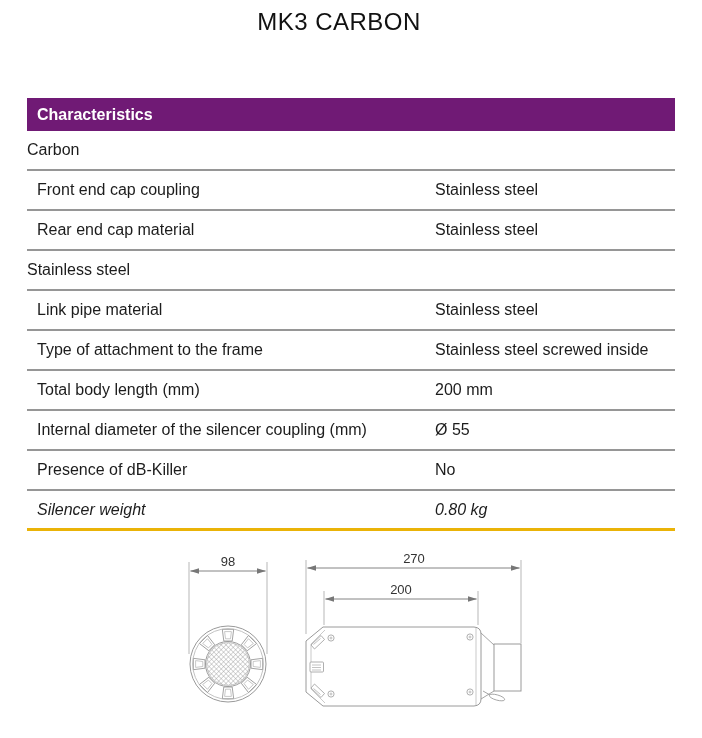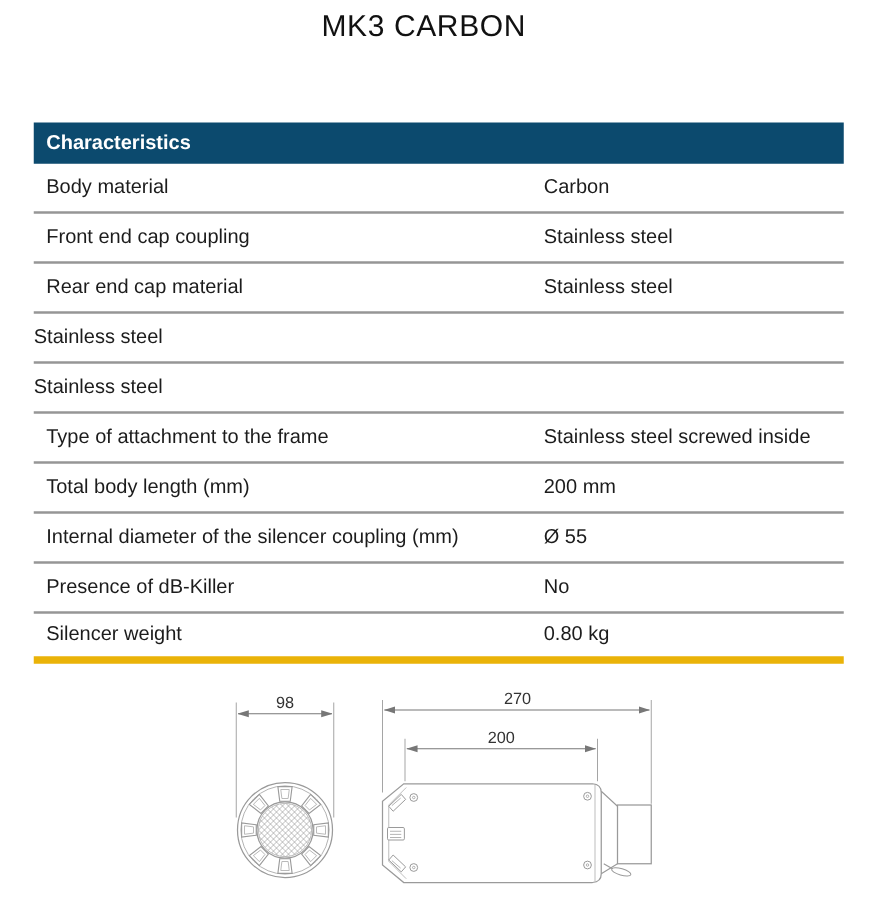--- a/index.html
+++ b/index.html
@@ -16,67 +16,67 @@
     text-align:center;
     font-size:24px;font-weight:400;color:#111;
     letter-spacing:0.5px;
   }
   .spec-table{
     position:absolute;left:27px;top:98px;width:648px;
   }
   .table-header{
     box-sizing:border-box;
     height:33px;line-height:33px;
-    background:#0c4a6e;color:#ffffff;
+    background:#701a75;color:#ffffff;
     font-size:16px;font-weight:700;
     padding-left:10px;
   }
   .spec-row{
     box-sizing:border-box;
     height:40px;
     display:flex;align-items:center;
     border-bottom:2px solid #969696;
     font-size:16px;
   }
-  .spec-row:last-child{border-bottom:6px solid #eab308;}
+  .spec-row:last-child{border-bottom:3px solid #eab308;font-style:italic;}
   .cell-label{
     box-sizing:border-box;
     width:408px;padding-left:10px;
     flex:0 0 408px;
   }
   .cell-value{flex:1;}
   svg.tech-drawing{
     position:absolute;left:0;top:0;width:702px;height:738px;
     pointer-events:none;
   }
 </style>
 </head>
 <body>
 
 <div class="page-title">MK3 CARBON</div>
 
 <div class="spec-table">
   <div class="table-header">Characteristics</div>
 
   <div class="spec-row">
-    <div class="cell-label">Body material</div>
     <div class="cell-value">Carbon</div>
   </div>
   <div class="spec-row">
     <div class="cell-label">Front end cap coupling</div>
     <div class="cell-value">Stainless steel</div>
   </div>
   <div class="spec-row">
     <div class="cell-label">Rear end cap material</div>
     <div class="cell-value">Stainless steel</div>
   </div>
   <div class="spec-row">
     <div class="cell-value">Stainless steel</div>
   </div>
   <div class="spec-row">
+    <div class="cell-label">Link pipe material</div>
     <div class="cell-value">Stainless steel</div>
   </div>
   <div class="spec-row">
     <div class="cell-label">Type of attachment to the frame</div>
     <div class="cell-value">Stainless steel screwed inside</div>
   </div>
   <div class="spec-row">
     <div class="cell-label">Total body length (mm)</div>
     <div class="cell-value">200 mm</div>
   </div>

